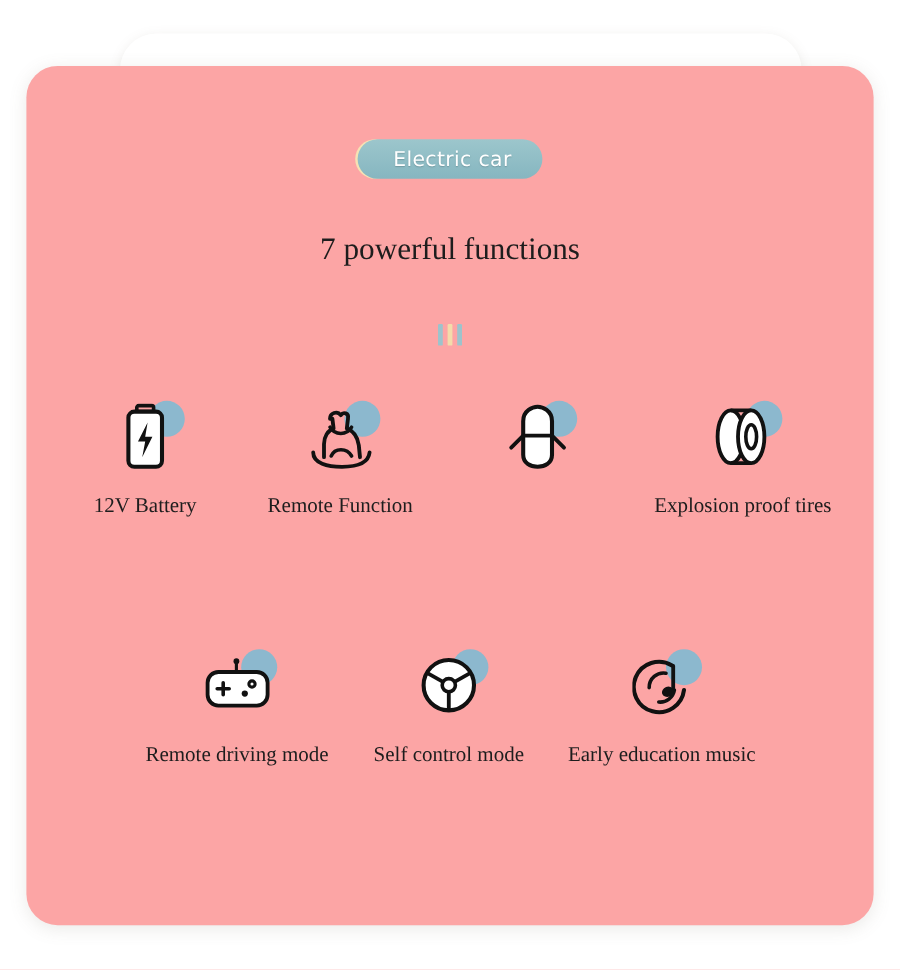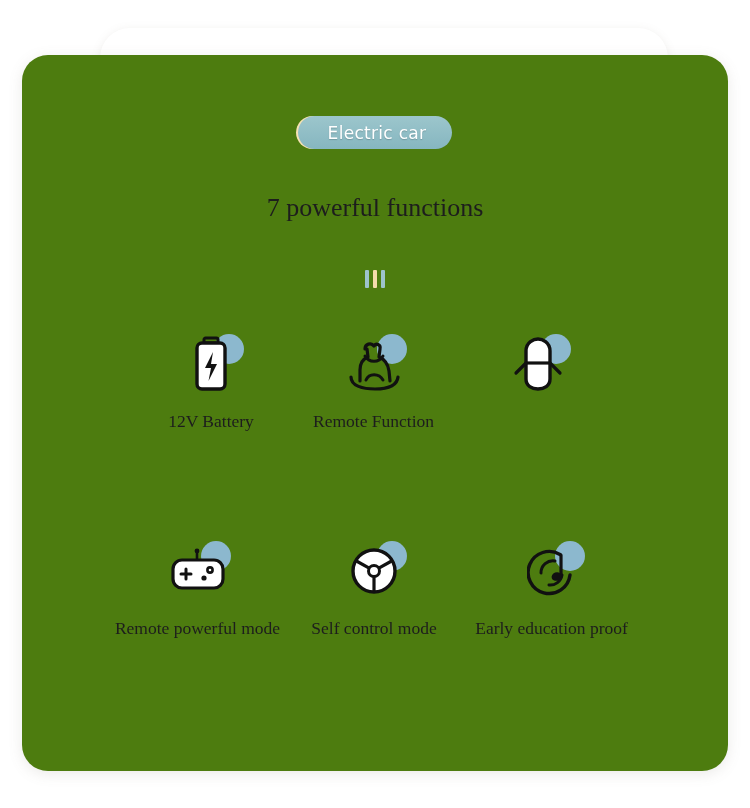--- a/index.html
+++ b/index.html
@@ -30,21 +30,21 @@
     background: #ffffff;
     border-radius: 30px;
     box-shadow: 0 2px 10px rgba(120,115,100,0.13);
   }
   .card-front {
     position: absolute;
     left: 22px;
     top: 55px;
     width: 706px;
     height: 716px;
-    background: #4d7c0f;
+    background: #fca5a5;
     border-radius: 26px;
     box-shadow: 0 3px 14px rgba(120,115,100,0.15);
     overflow: hidden;
   }
 
   
   .badge-wrap {
     position: absolute;
     left: 0;
     right: 0;
@@ -229,40 +229,54 @@
               <path d="M13 16 C13 7, 21 4, 25 4 C29 4, 37 7, 37 16 L37 44
                        C37 51, 31 54, 25 54 C19 54, 13 51, 13 44 Z" fill="#fff" stroke="#111" stroke-width="3.4" stroke-linejoin="round"></path>
               <path d="M13 28 L37 28" fill="none" stroke="#111" stroke-width="3.2"></path>
               <path d="M13 28 L3 38" fill="none" stroke="#111" stroke-width="3.2" stroke-linecap="round"></path>
               <path d="M37 28 L47 38" fill="none" stroke="#111" stroke-width="3.2" stroke-linecap="round"></path>
             </svg>
           </span>
         </div>
       </div>
 
+      <div class="feature" style="width:180px">
+        <div class="icon-box">
+          <div class="accent-dot"></div>
+          <span class="glyph">
+            <svg width="52" height="54" viewBox="0 0 52 54">
+              <ellipse cx="16" cy="27" rx="11" ry="22" fill="#fff" stroke="#111" stroke-width="3.2"></ellipse>
+              <path d="M16 5 L33 5 M16 49 L33 49" fill="none" stroke="#111" stroke-width="3.2"></path>
+              <ellipse cx="33" cy="27" rx="11" ry="22" fill="#fff" stroke="#111" stroke-width="3.2"></ellipse>
+              <ellipse cx="33" cy="27" rx="4.5" ry="10" fill="#fff" stroke="#111" stroke-width="3"></ellipse>
+            </svg>
+          </span>
+        </div>
+        <div class="feature-label">Explosion proof tires</div>
+      </div>
 
     </div>
 
     <div class="row row-two">
 
       <div class="feature" style="width:188px">
         <div class="icon-box">
           <div class="accent-dot"></div>
           <span class="glyph">
             <svg width="58" height="48" viewBox="0 0 58 48">
               <path d="M28 6 L28 13" fill="none" stroke="#111" stroke-width="2.6" stroke-linecap="round"></path>
               <circle cx="28" cy="4" r="2.4" fill="#111"></circle>
               <rect x="4" y="13" width="50" height="28" rx="9" fill="#fff" stroke="#111" stroke-width="3.2"></rect>
               <path d="M12 27 L22 27 M17 22 L17 32" fill="none" stroke="#111" stroke-width="3" stroke-linecap="round"></path>
               <circle cx="41" cy="23" r="2.6" fill="none" stroke="#111" stroke-width="2.6"></circle>
               <circle cx="35" cy="31" r="2.6" fill="#111"></circle>
             </svg>
           </span>
         </div>
-        <div class="feature-label">Remote powerful mode</div>
+        <div class="feature-label">Remote driving mode</div>
       </div>
 
       <div class="feature" style="width:165px">
         <div class="icon-box">
           <div class="accent-dot"></div>
           <span class="glyph">
             <svg width="50" height="50" viewBox="0 0 50 50">
               <circle cx="25" cy="25" r="21" fill="#fff" stroke="#111" stroke-width="3.4"></circle>
               <circle cx="25" cy="25" r="5.5" fill="#fff" stroke="#111" stroke-width="3"></circle>
               <path d="M25 30.5 L25 46" fill="none" stroke="#111" stroke-width="3.2"></path>
@@ -280,19 +294,19 @@
           <span class="glyph">
             <svg width="50" height="50" viewBox="0 0 50 50">
               <path d="M33 8.5 A21 21 0 1 0 43 29" fill="none" stroke="#111" stroke-width="3.4" stroke-linecap="round"></path>
               <path d="M28 15 A12 12 0 0 0 14 27" fill="none" stroke="#111" stroke-width="3" stroke-linecap="round"></path>
               <path d="M22 39 A12 12 0 0 0 35 29" fill="none" stroke="#111" stroke-width="3" stroke-linecap="round"></path>
               <path d="M34 9 L34 29" fill="none" stroke="#111" stroke-width="3.2" stroke-linecap="round"></path>
               <ellipse cx="29.5" cy="30.5" rx="5" ry="4.2" transform="rotate(-20 29.5 30.5)" fill="#111"></ellipse>
             </svg>
           </span>
         </div>
-        <div class="feature-label">Early education proof</div>
+        <div class="feature-label">Early education music</div>
       </div>
 
     </div>
 
   </div>
 </div>
 
 </body></html>

